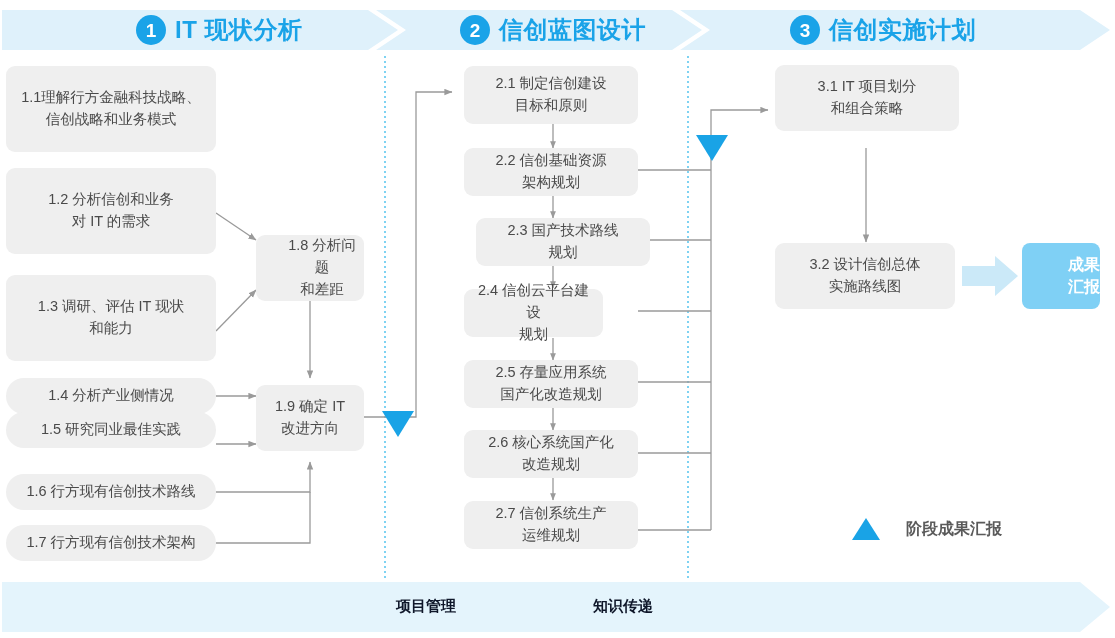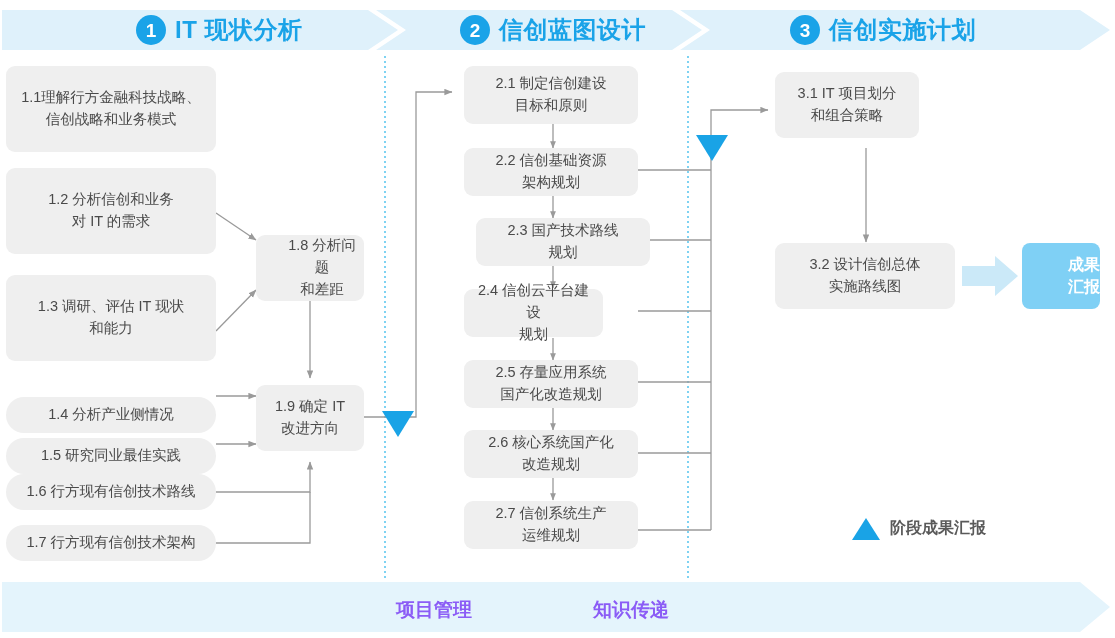--- a/index.html
+++ b/index.html
@@ -78,39 +78,40 @@
     display:flex;
     align-items:center;
     justify-content:flex-end;
     text-align:center;
   }
 
   
   .legend {
     position:absolute;
     display:flex;
-    gap:10px;
+    align-items:center;
+    gap:26px;
   }
   .legend-tri {
     width:0;height:0;
     border-left:14px solid transparent;
     border-right:14px solid transparent;
     border-bottom:22px solid #19a3e6;
   }
   .legend-text {
     color:#5a5a5a;
     font-size:16px;
     font-weight:bold;
   }
 
   
   .band-label {
     position:absolute;
-    color:#8b5cf6;
-    font-size:19px;
+    color:#0f172a;
+    font-size:15px;
     font-weight:bold;
     white-space:nowrap;
   }
 </style>
 </head>
 <body>
 
 <div id="stage">
 
   <svg class="layer" viewBox="0 0 1115 638">
@@ -205,25 +206,25 @@
       <span>1.2 分析信创和业务</span><br><span>对 IT 的需求</span>
     </span>
   </div>
 
   <div class="node" style="left:6px; top:275px; width:210px; height:86px;">
     <span>
       <span>1.3 调研、评估 IT 现状</span><br><span>和能力</span>
     </span>
   </div>
 
-  <div class="node pill" style="left:6px; top:378px; width:210px; height:36px;margin-top:19px;">
+  <div class="node pill" style="left:6px; top:378px; width:210px; height:36px;">
     <span>1.4 分析产业侧情况</span>
   </div>
 
-  <div class="node pill" style="left:6px; top:438px; width:210px; height:36px;justify-content:center;">
+  <div class="node pill" style="left:6px; top:412px; width:210px; height:36px;justify-content:center;">
     <span>1.5 研究同业最佳实践</span>
   </div>
 
   <div class="node pill" style="left:6px; top:474px; width:210px; height:36px;">
     <span>1.6 行方现有信创技术路线</span>
   </div>
 
   <div class="node pill" style="left:6px; top:525px; width:210px; height:36px;">
     <span>1.7 行方现有信创技术架构</span>
   </div>
@@ -275,21 +276,21 @@
       <span>2.6 核心系统国产化</span><br><span>改造规划</span>
     </span>
   </div>
 
   <div class="node" style="left:464px; top:501px; width:174px; height:48px;">
     <span>
       <span>2.7 信创系统生产</span><br><span>运维规划</span>
     </span>
   </div>
 
-  <div class="node" style="left:775px; top:72px; width:144px; height:66px;">
+  <div class="node" style="left:775px; top:65px; width:184px; height:66px;">
     <span>
       <span>3.1 IT 项目划分</span><br><span>和组合策略</span>
     </span>
   </div>
 
   <div class="node" style="left:775px; top:243px; width:180px; height:66px;">
     <span>
       <span>3.2 设计信创总体</span><br><span>实施路线图</span>
     </span>
   </div>

